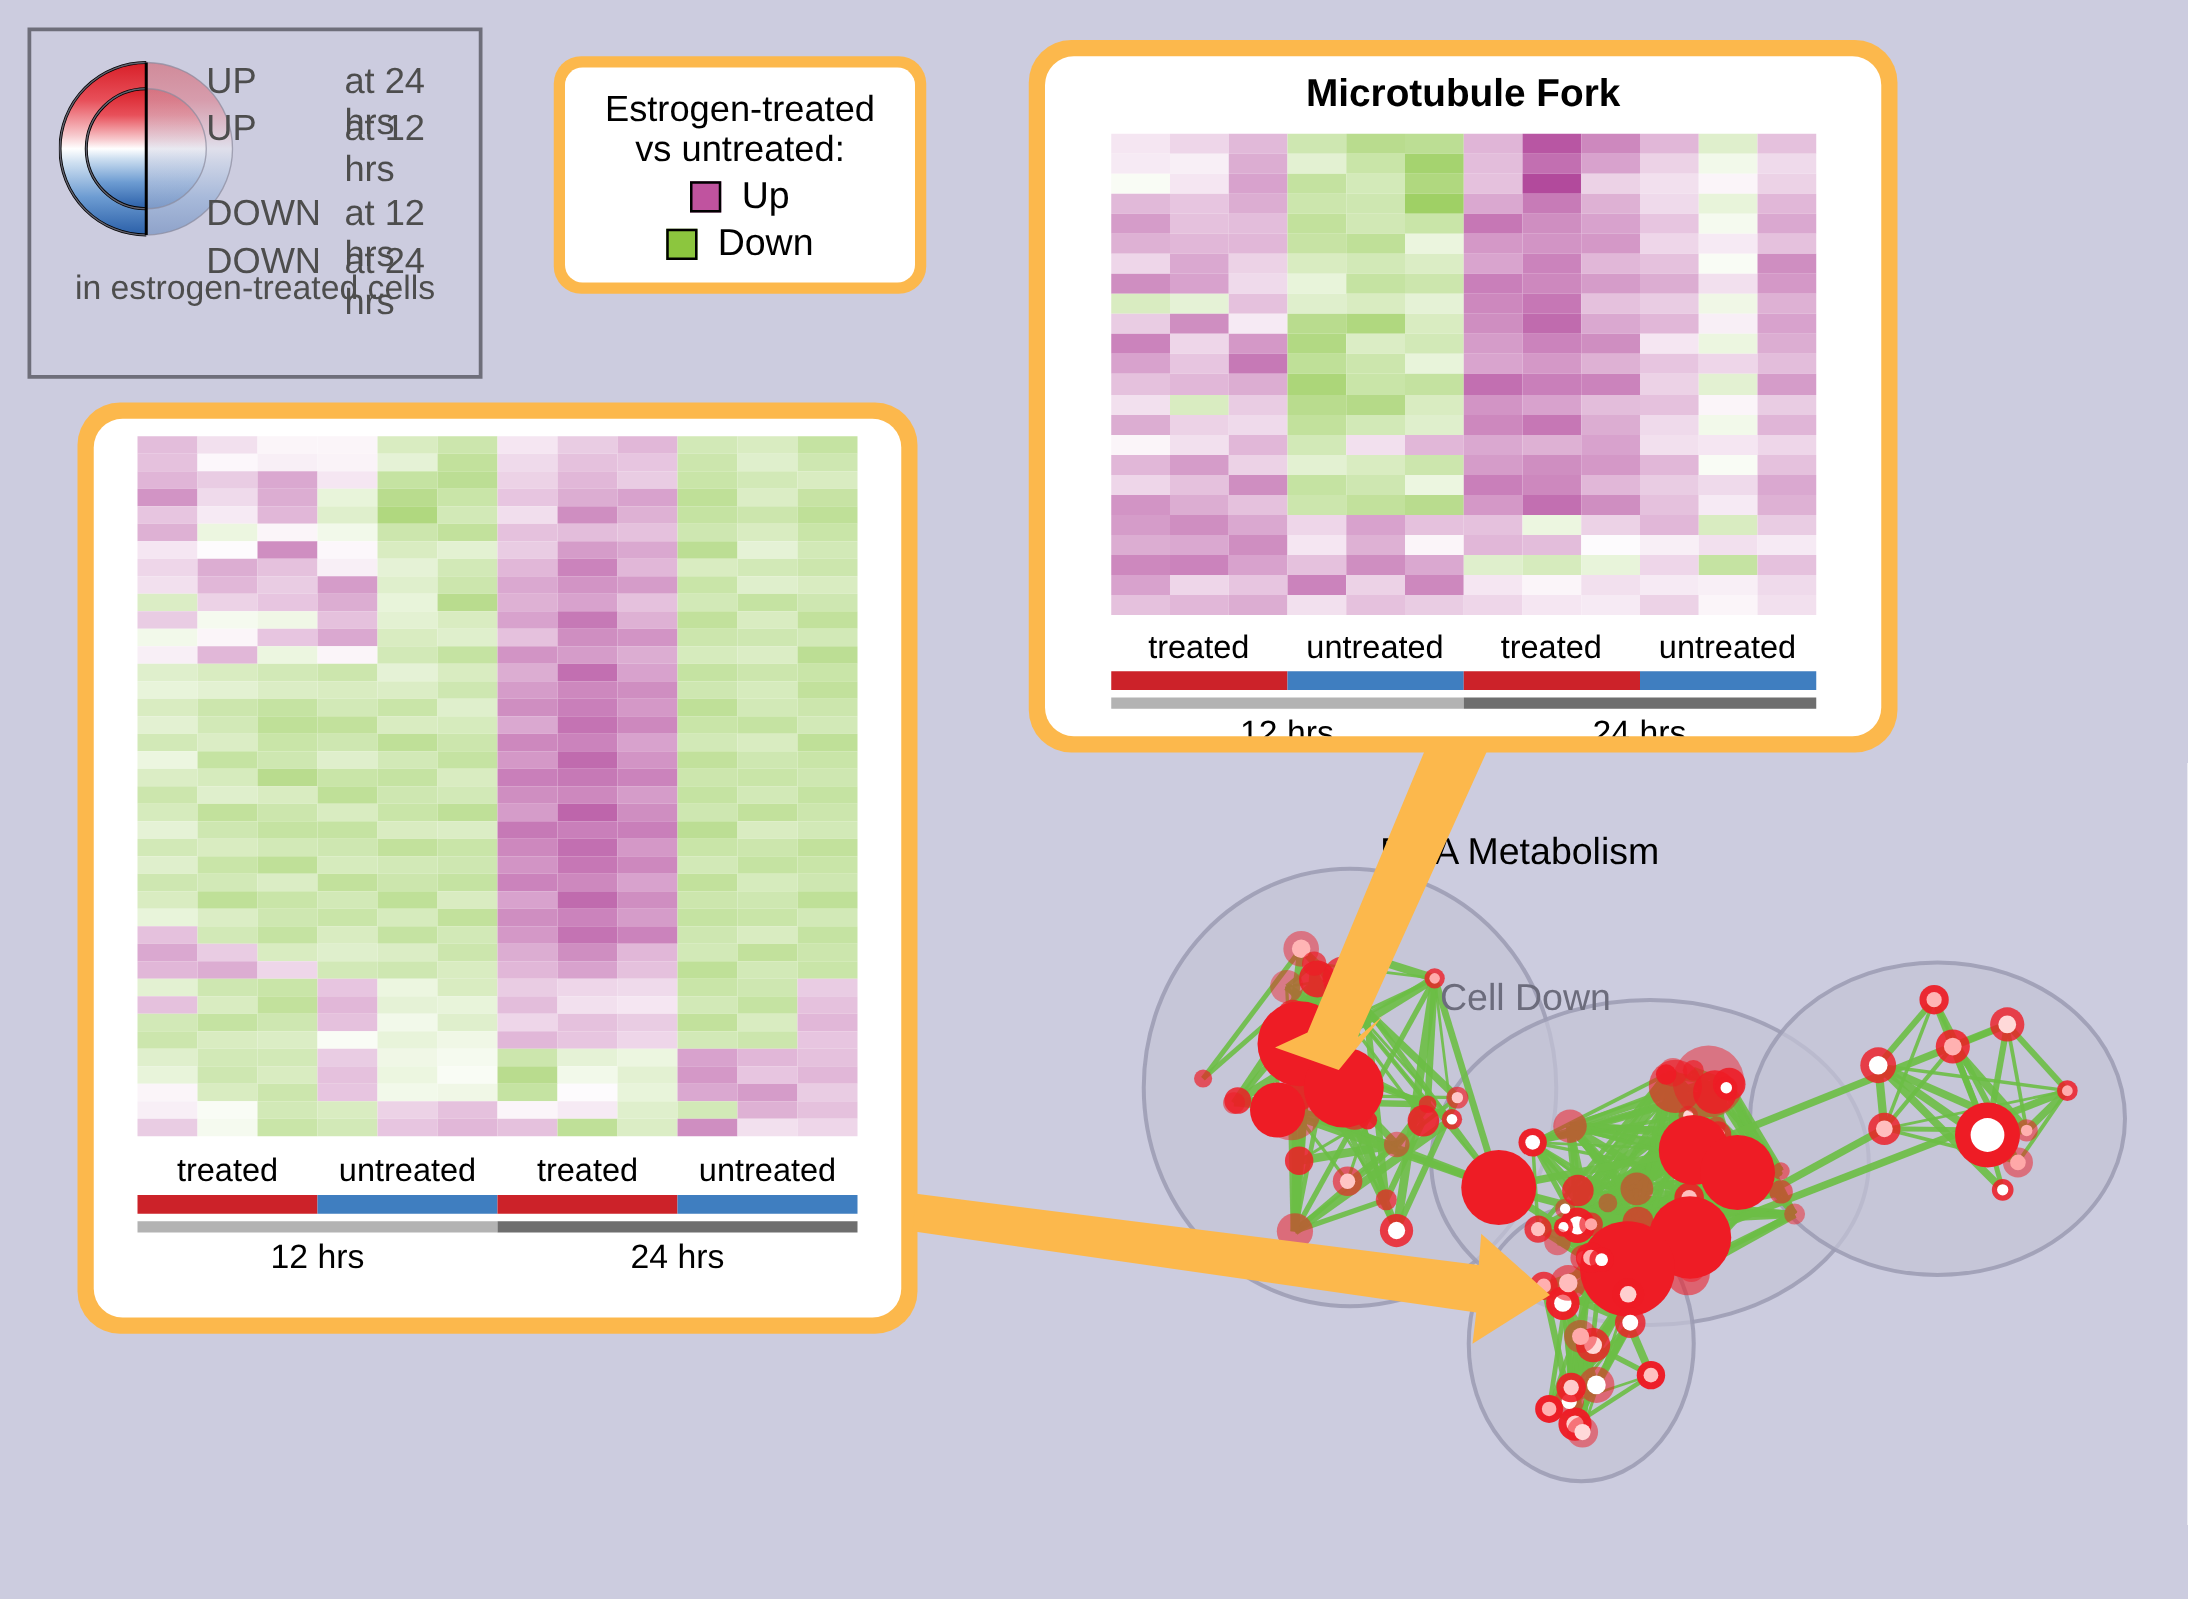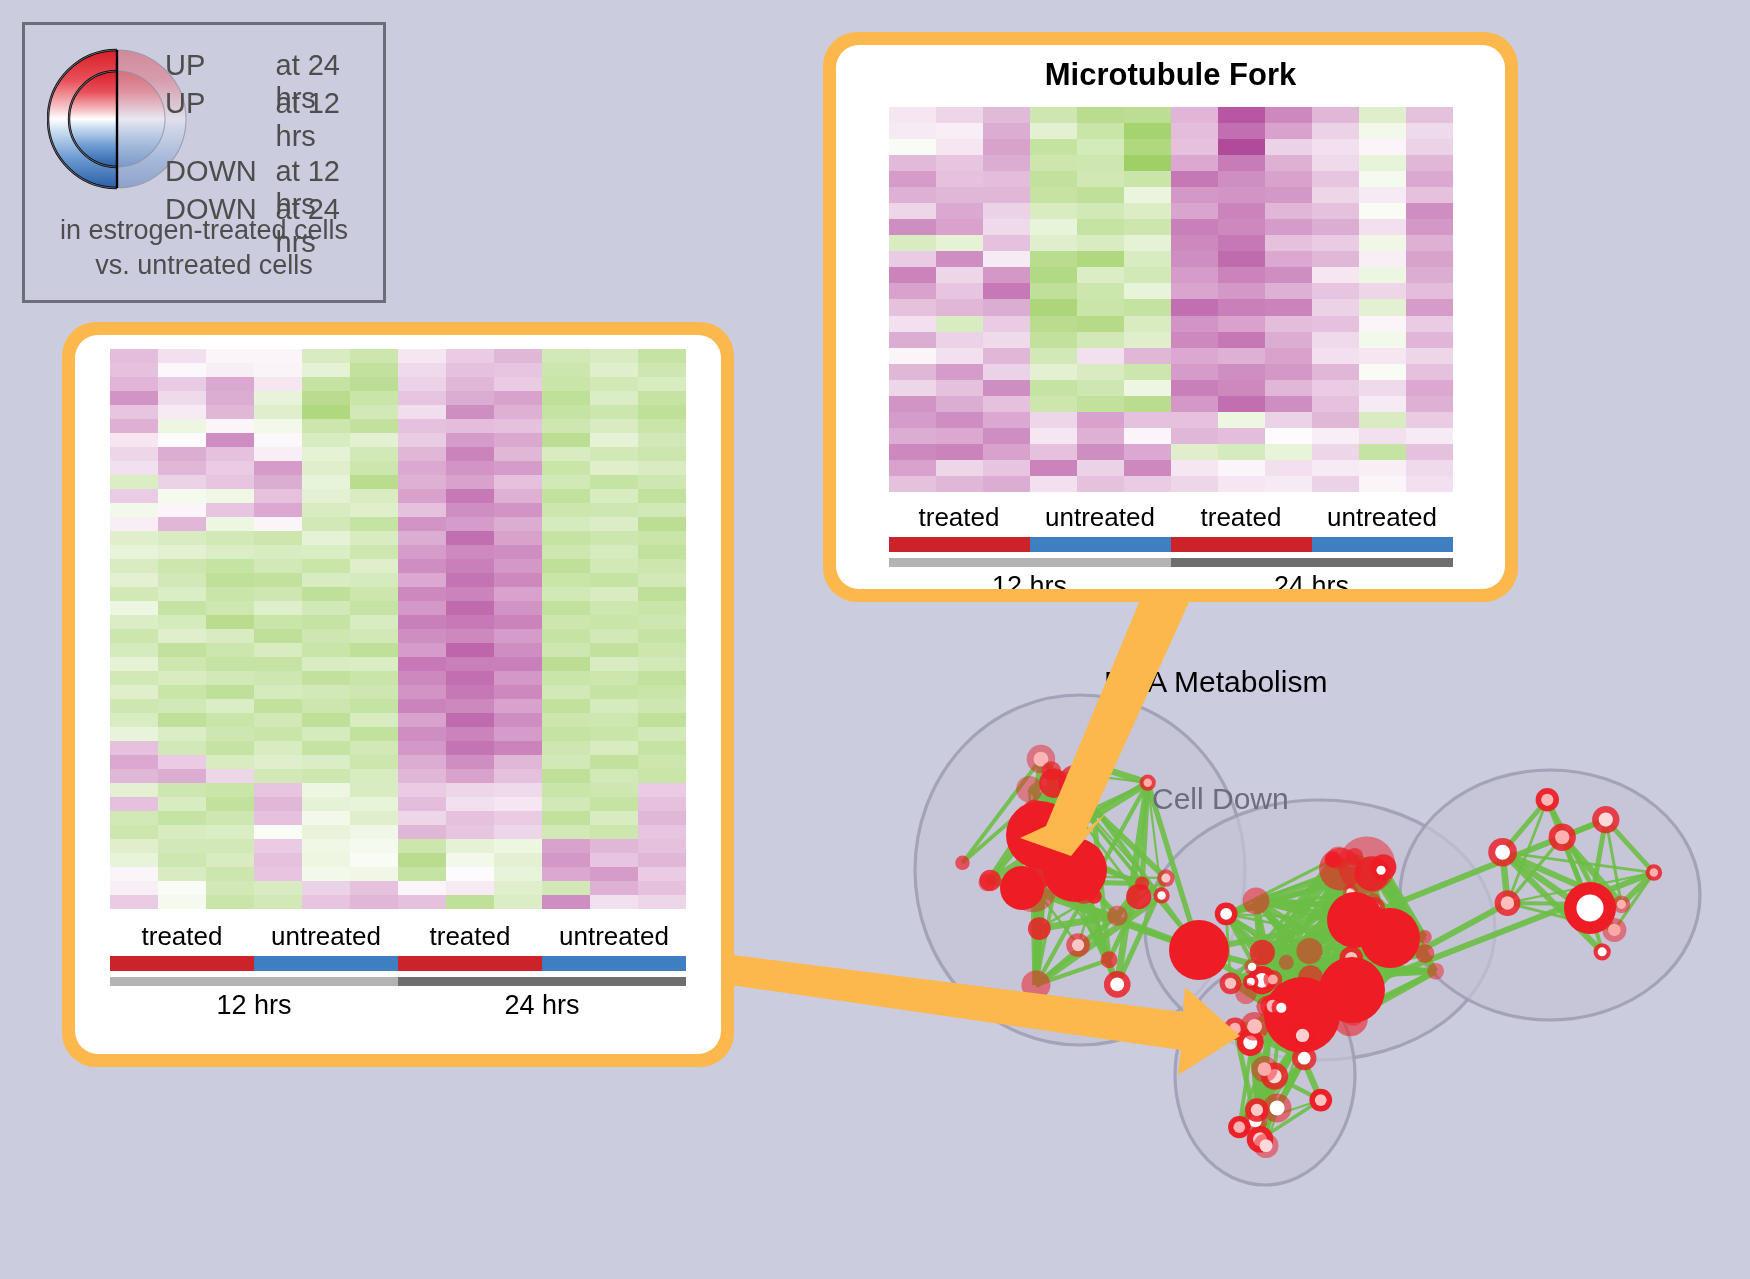--- a/index.html
+++ b/index.html
@@ -144,24 +144,39 @@
         <span class="tim">at 12 hrs</span>
       </div>
       <div class="legend-row">
         <span class="lbl">DOWN</span>
         <span class="tim">at 24 hrs</span>
       </div>
     </div>
 
     <div class="legend-caption">
       <div>in estrogen-treated cells</div>
-      <div>vs. untreated cells</div>
     </div>
   </div>
 
+  <div id="legend-updown">
+    <div class="inner">
+      <div class="ttl">
+        <div>Estrogen-treated</div>
+        <div>vs untreated:</div>
+      </div>
+      <div class="swrow">
+        <span class="sw" id="sw-up" style="background: rgb(192, 83, 159);"></span>
+        <span class="swlbl">Up</span>
+      </div>
+      <div class="swrow">
+        <span class="sw" id="sw-down" style="background: rgb(140, 198, 62);"></span>
+        <span class="swlbl">Down</span>
+      </div>
+    </div>
+  </div>
 
   <div class="panel" id="panel-replication">
     <div class="panel-inner">
       <div class="panel-title">Microtubule Fork</div>
       <div class="heatmap" id="hm-replication" style="grid-template-columns: repeat(12, 1fr); grid-template-rows: repeat(24, 1fr); width: 564px; height: 385px; margin: 14px auto 0px;">
           <div class="hm-cell" style="background: rgb(245, 230, 242);"></div>
           <div class="hm-cell" style="background: rgb(238, 214, 233);"></div>
           <div class="hm-cell" style="background: rgb(225, 185, 217);"></div>
           <div class="hm-cell" style="background: rgb(206, 231, 177);"></div>
           <div class="hm-cell" style="background: rgb(185, 220, 142);"></div>

